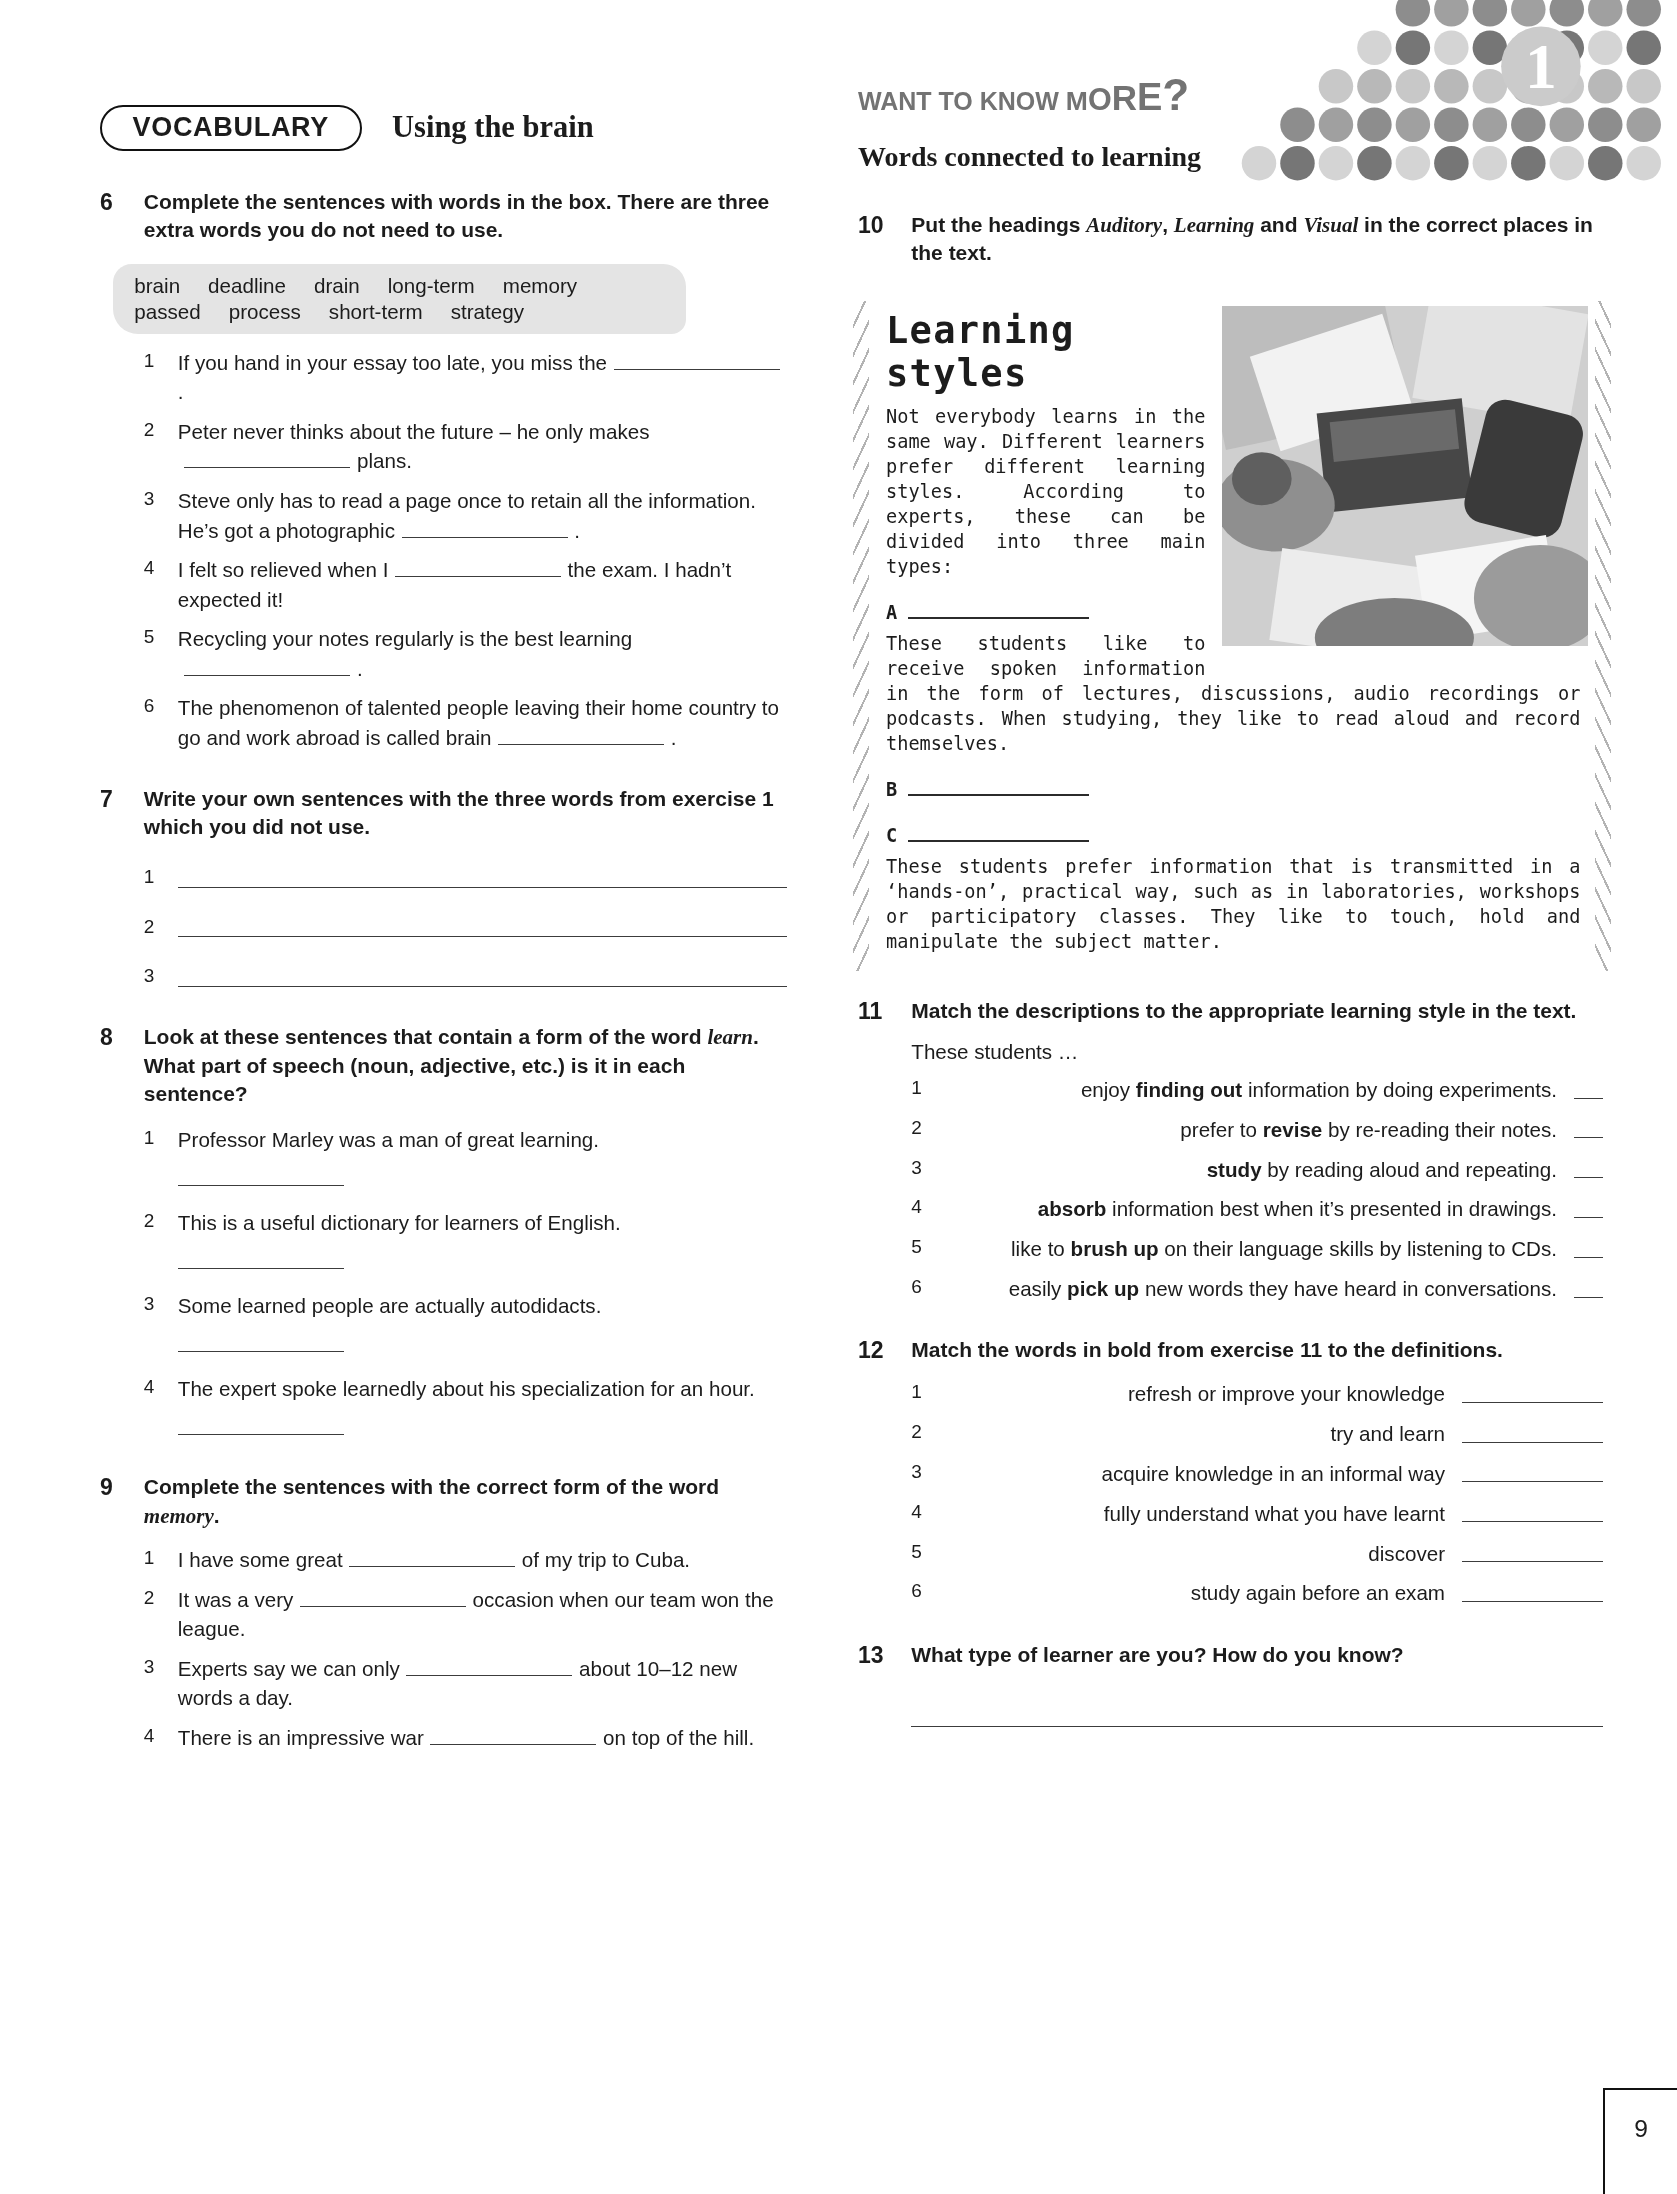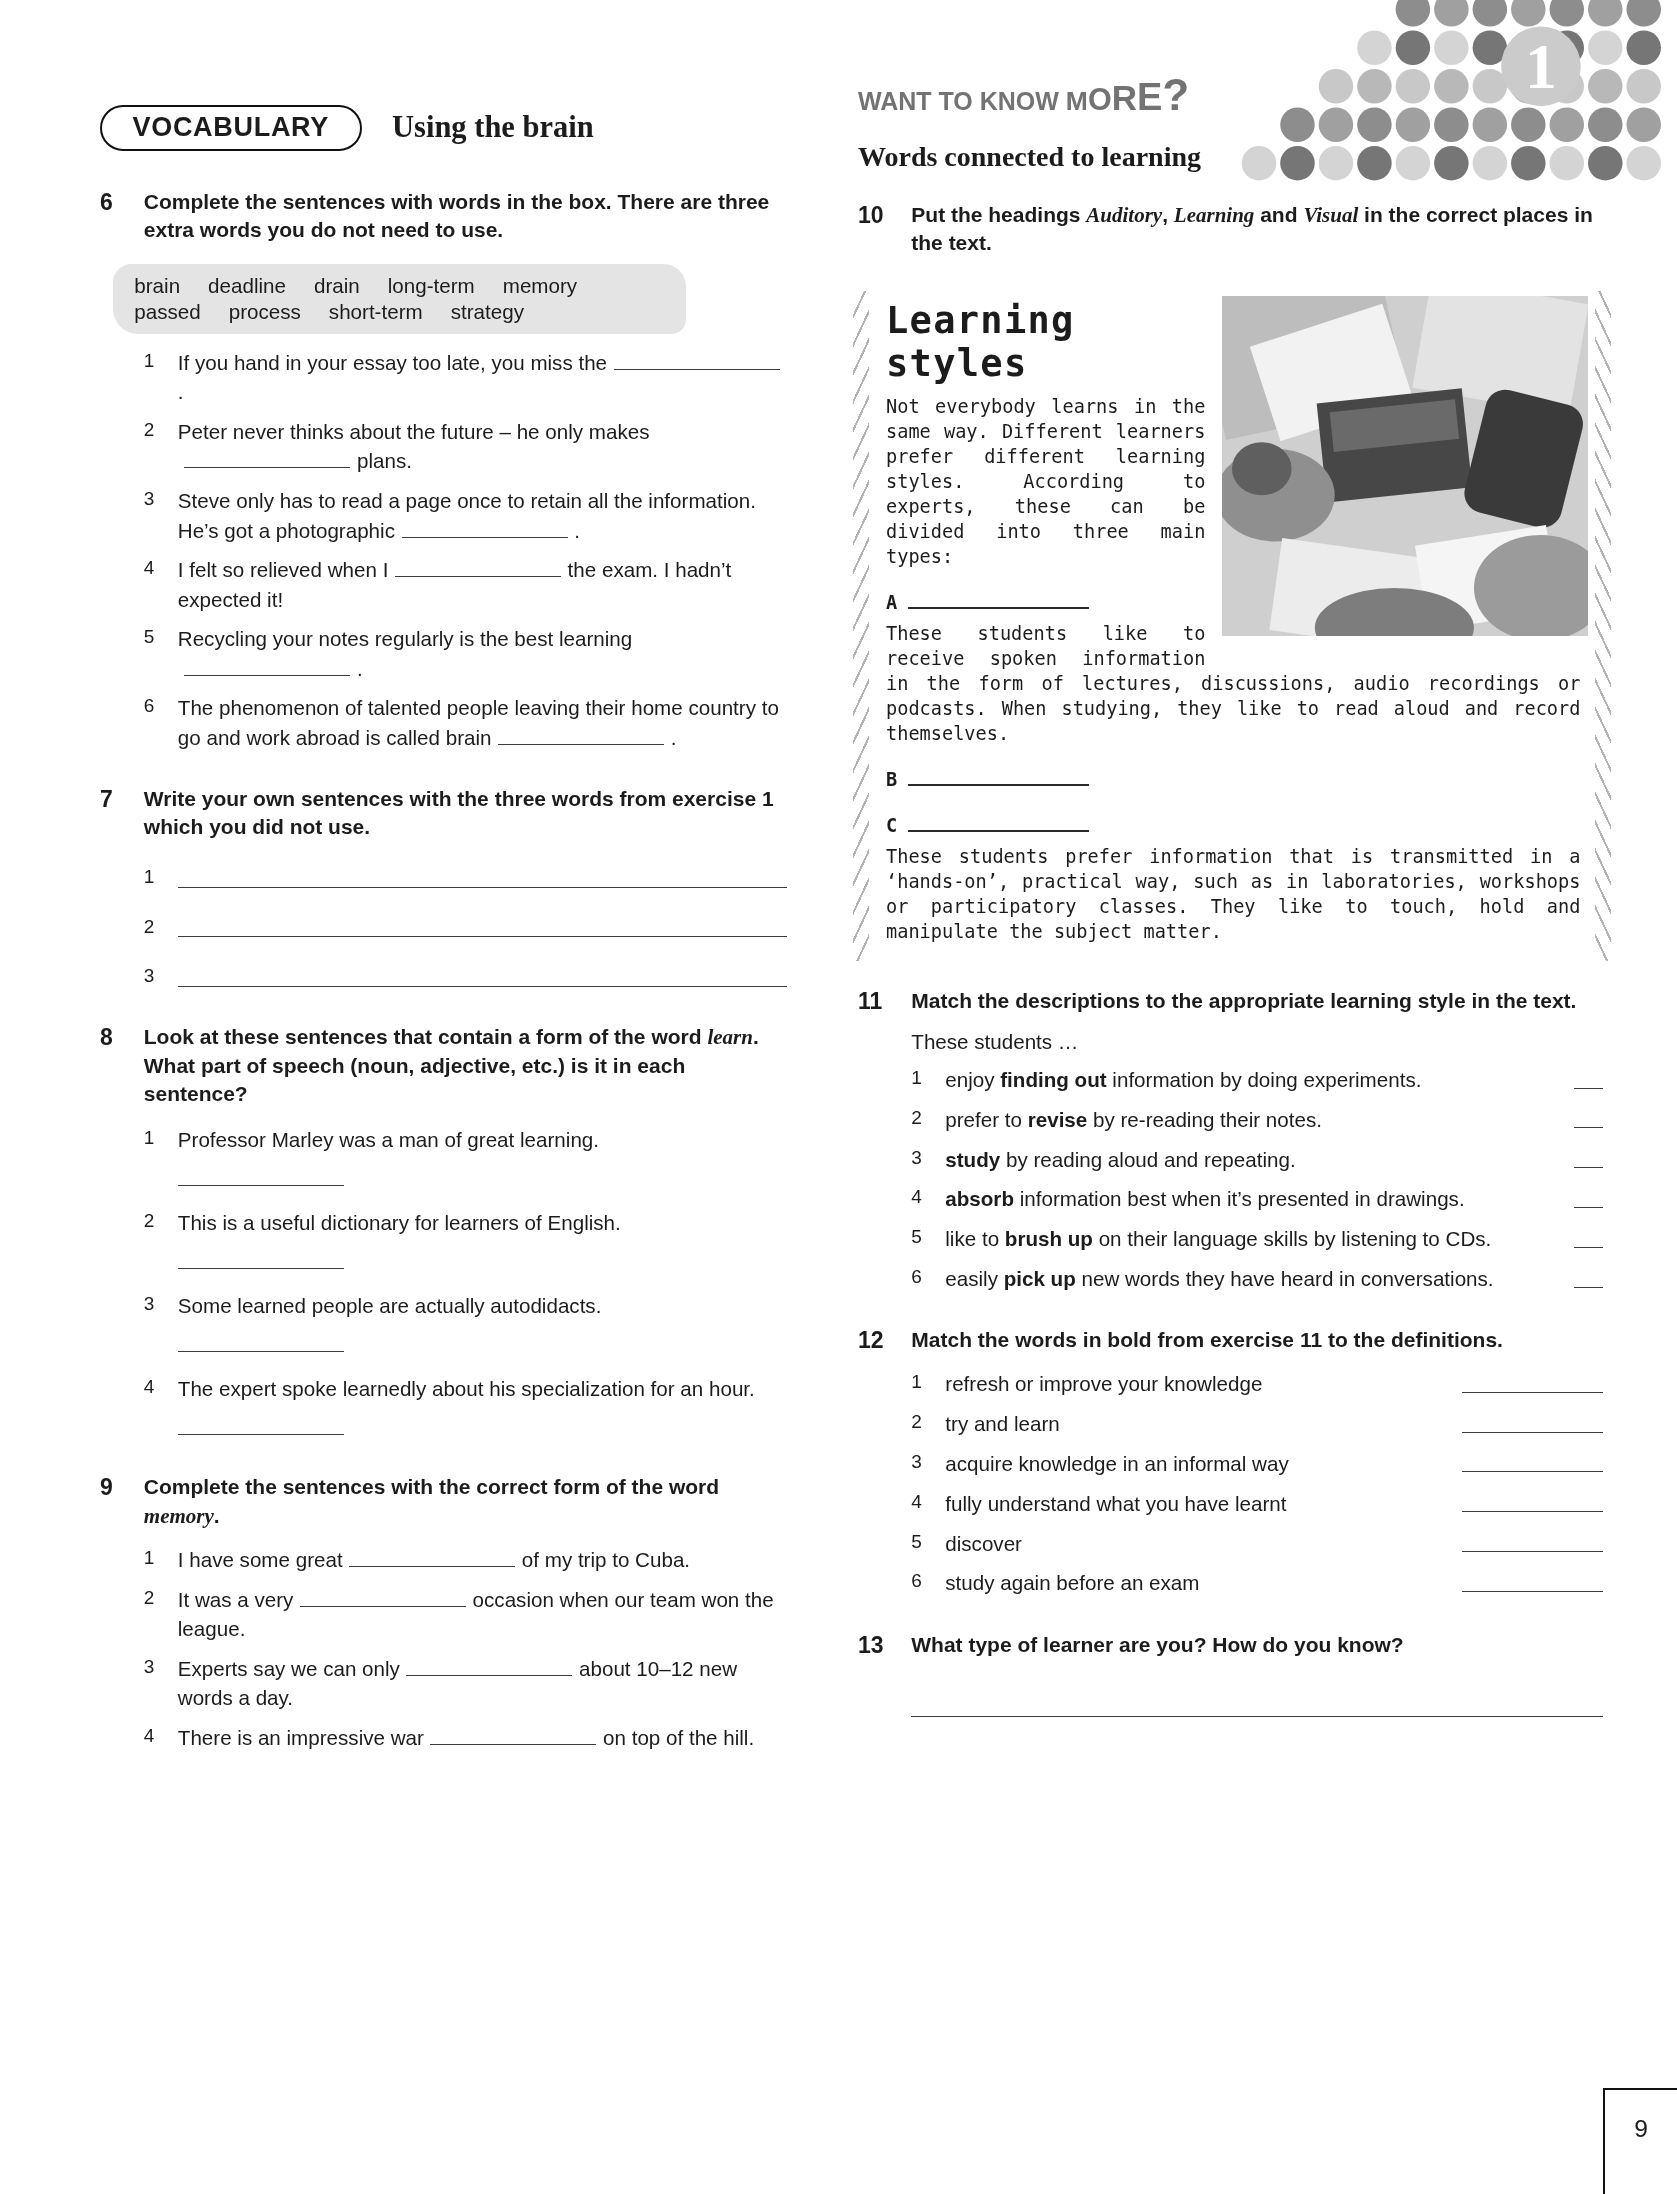--- a/index.html
+++ b/index.html
@@ -25,21 +25,21 @@
   .ex-instr i{font-style:italic;font-family:Liberation Serif, serif;}
 
   .word-box{background:#e4e4e4;border-radius:18.6px 22.6px 14.6px 25px;padding:9.3px 21px;
             margin:20px 0 2.7px -30.5px;display:flex;flex-wrap:wrap;column-gap:28px;row-gap:2.7px;
             font-size:20.6px;max-width:531px;}
 
   .items{margin-top:14.6px;}
   .item{display:flex;gap:17px;margin-top:10.6px;line-height:1.42;}
   .item-num{flex:none;width:17px;font-size:19px;}
   .item-text{flex:1;min-width:0;}
-  .grow{flex:1;min-width:0;}
+  .grow{flex:1;min-width:0;text-align:right;}
 
   .blank{display:inline-block;border-bottom:1.7px solid #3c3c3c;height:.95em;
          vertical-align:baseline;margin:0 6.6px;}
   .w250{width:166px;}
   .blank.block{display:block;width:166px;height:0;margin:30.5px 0 5.3px 0;}
   .item.lines{margin-top:22.6px;}
   .writing-line{flex:1;border-bottom:1.7px solid #3c3c3c;height:0;margin-top:22.6px;}
 
   .ans{flex:none;width:29px;border-bottom:1.7px solid #3c3c3c;height:0;margin-top:22.6px;}
   .ans12{flex:none;width:141px;border-bottom:1.7px solid #3c3c3c;height:0;margin-top:22.6px;}
@@ -308,21 +308,21 @@
 
   </div>
 
   <div class="col-right">
 
     <div class="wtk">
       <span class="g0">WANT TO KNOW </span><span class="g1">M</span><span class="g2">O</span><span class="g3">R</span><span class="g4">E</span><span class="g5">?</span>
     </div>
     <div class="wtk-sub">Words connected to learning</div>
 
-    <div class="ex" style="margin-top:28px;">
+    <div class="ex" style="margin-top:38px;">
       <span class="ex-num">10</span>
       <div class="ex-body">
         <div class="ex-instr"><span>Put the headings </span><i>Auditory</i><span>, </span><i>Learning</i><span> and </span><i>Visual</i><span> in the correct places in the text.</span></div>
       </div>
     </div>
 
     <div class="article">
       <div class="torn torn-l"></div>
       <div class="torn torn-r"></div>
 

